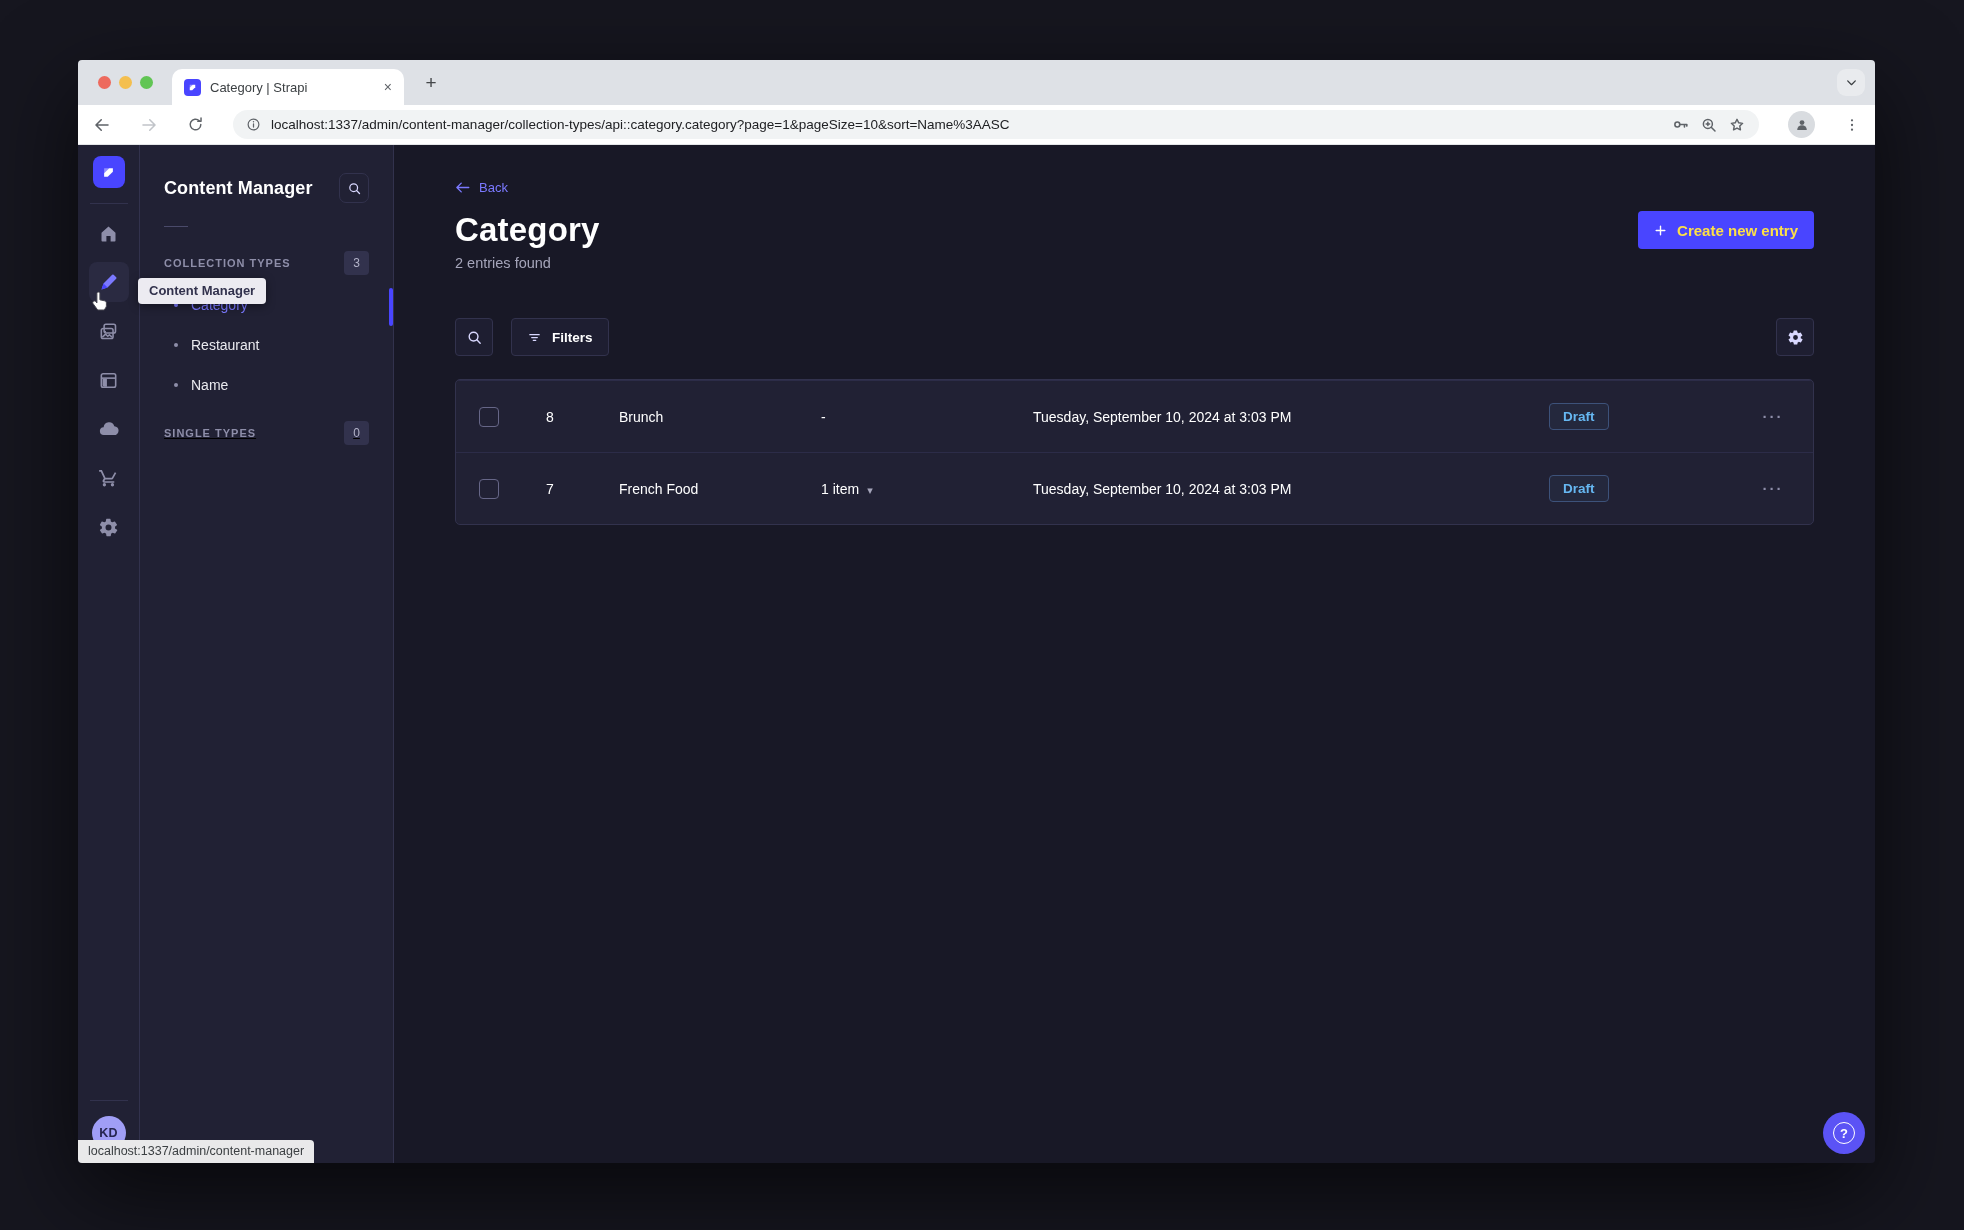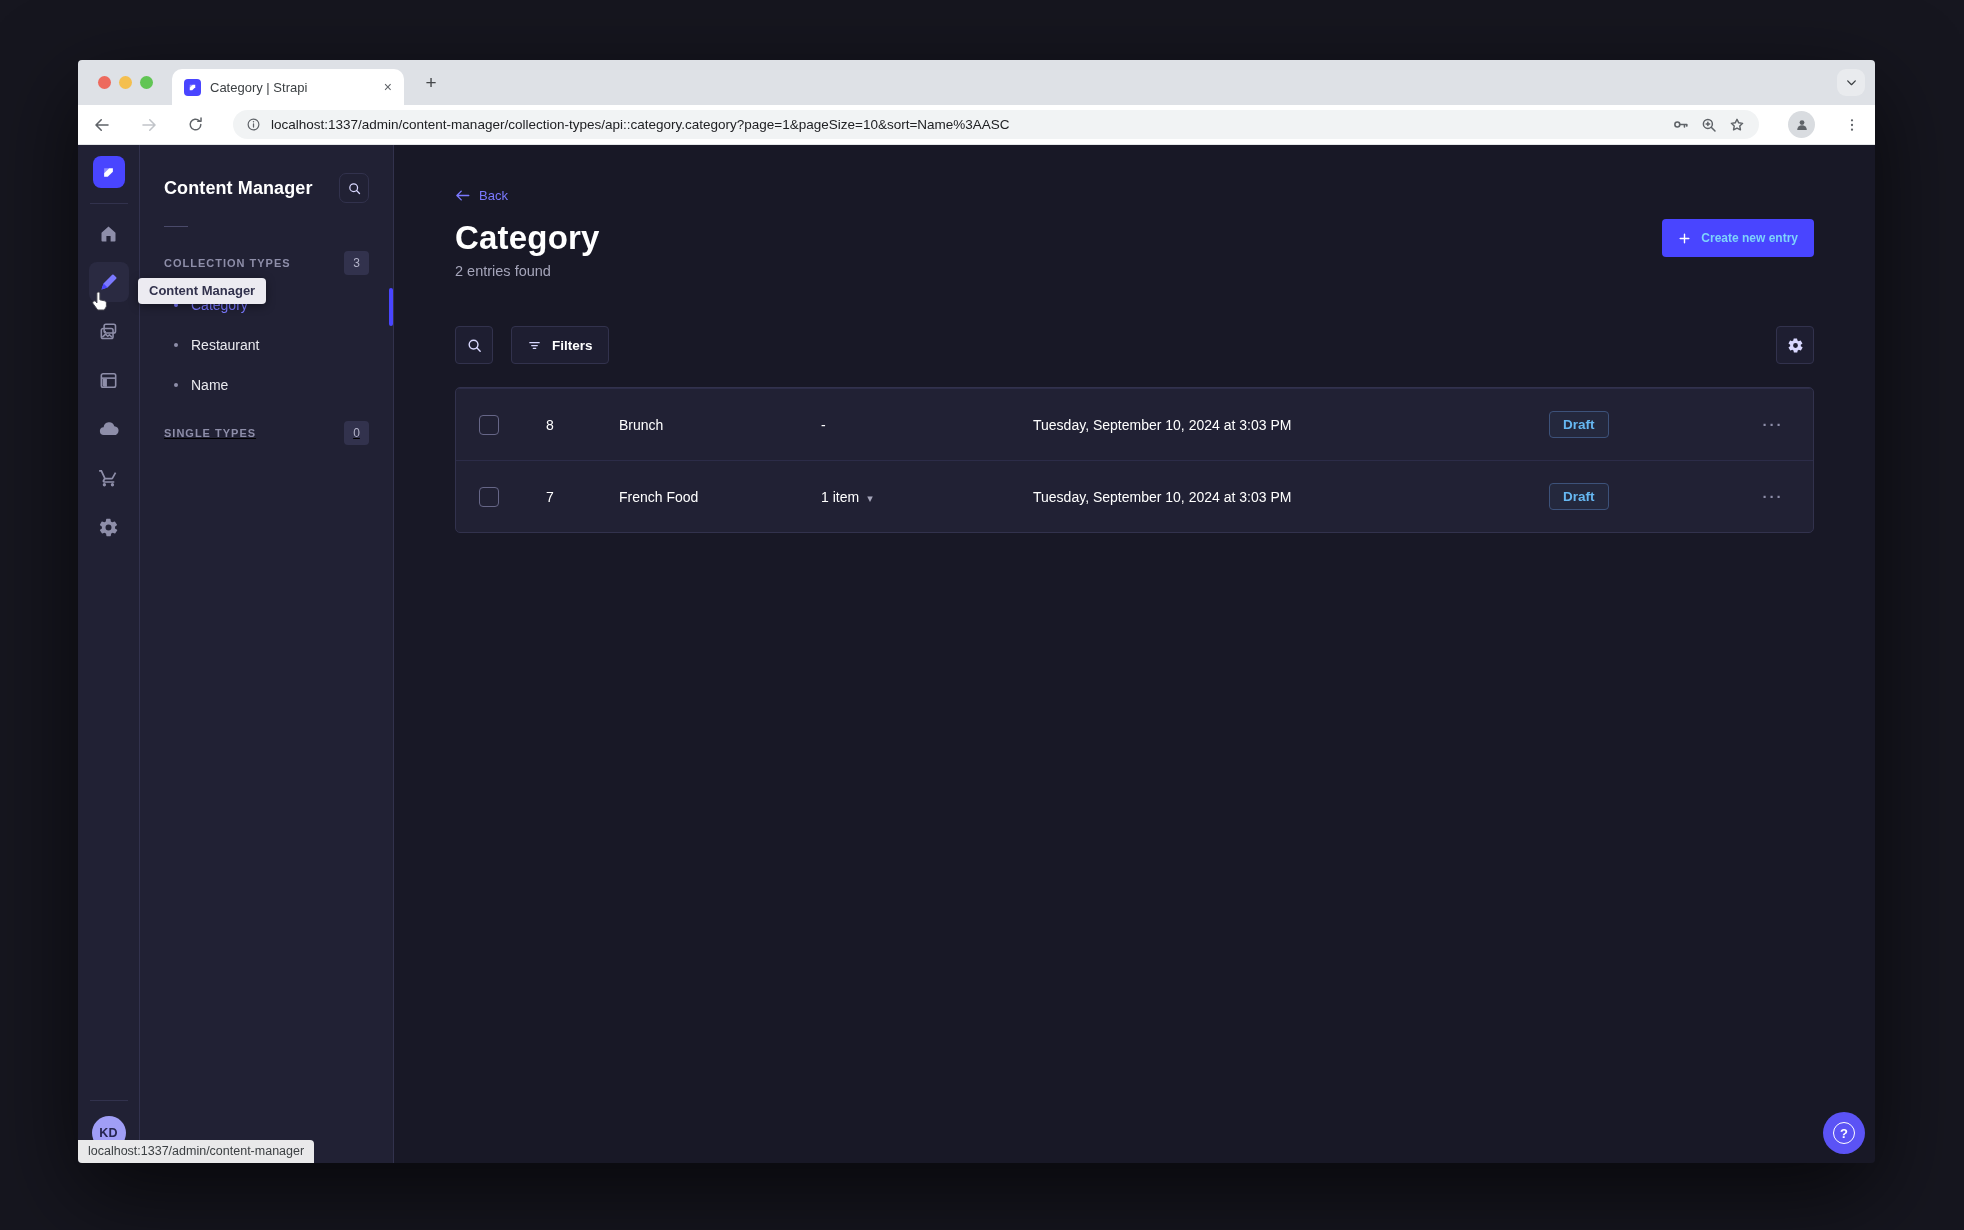--- a/index.html
+++ b/index.html
@@ -70,27 +70,27 @@
   .badge{ min-width:25px; height:24px; background:#32324d; border-radius:4px; color:#b3b3c9;
     font-size:12px; display:flex; align-items:center; justify-content:center; padding:0 8px; }
   .navlist{ list-style:none; margin-top:10px; }
   .navitem{ height:40px; display:flex; align-items:center; gap:13px; padding-left:10px;
     font-size:14px; color:#eaeaef; cursor:default; }
   .navitem .bullet{ width:4px; height:4px; border-radius:50%; background:#8e8ea9; flex:none; }
   .navitem.active{ color:#7b79ff; }
   .navitem.active .bullet{ background:#7b79ff; }
   .active-bar{ position:absolute; right:0; top:143px; width:4px; height:38px; background:#4945ff; border-radius:2px; }
   
-  .main{ flex:1; min-width:0; padding:8px 61px; }
+  .main{ flex:1; min-width:0; padding:0 61px; }
   .backrow{ margin-top:35px; display:inline-flex; align-items:center; gap:9px;
     color:#7b79ff; font-size:13px; font-weight:500; cursor:default; }
   .titlerow{ margin-top:13px; display:flex; justify-content:space-between; align-items:center; }
   .pagetitle{ font-size:33px; font-weight:700; color:#fff; letter-spacing:.2px; }
-  .createbtn{ height:38px; background:#4945ff; border:none; border-radius:4px; color:#7dd3fc;
-    font-size:12px; font-weight:600; display:inline-flex; align-items:center; gap:10px; padding:0 16px;
+  .createbtn{ height:38px; background:#4945ff; border:none; border-radius:4px; color:#fde047;
+    font-size:15px; font-weight:600; display:inline-flex; align-items:center; gap:10px; padding:0 16px;
     font-family:inherit; }
   .subtitle{ margin-top:6px; font-size:14.5px; color:#a5a5ba; }
   .toolbar{ margin-top:47px; display:flex; align-items:center; gap:18px; }
   .iconbtn{ width:38px; height:38px; border:1px solid #32324d; border-radius:4px; background:#1e1e31;
     display:flex; align-items:center; justify-content:center; }
   .filtersbtn{ height:38px; border:1px solid #32324d; border-radius:4px; background:#1e1e31; color:#fff;
     font-size:13.5px; font-weight:600; display:inline-flex; align-items:center; gap:10px; padding:0 15px;
     font-family:inherit; }
   .toolbar-spacer{ flex:1; }
   

